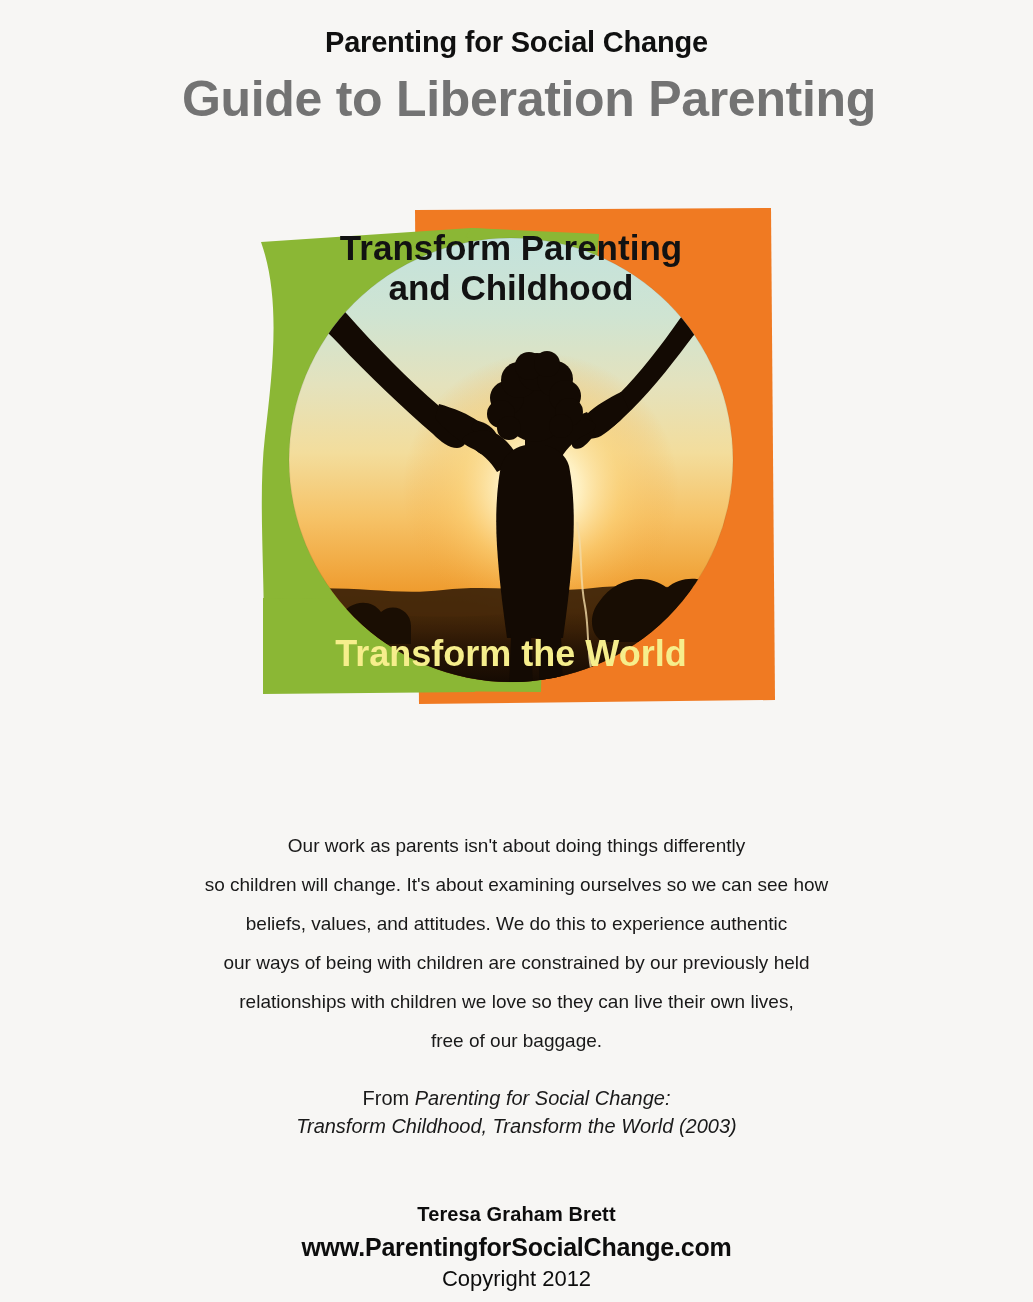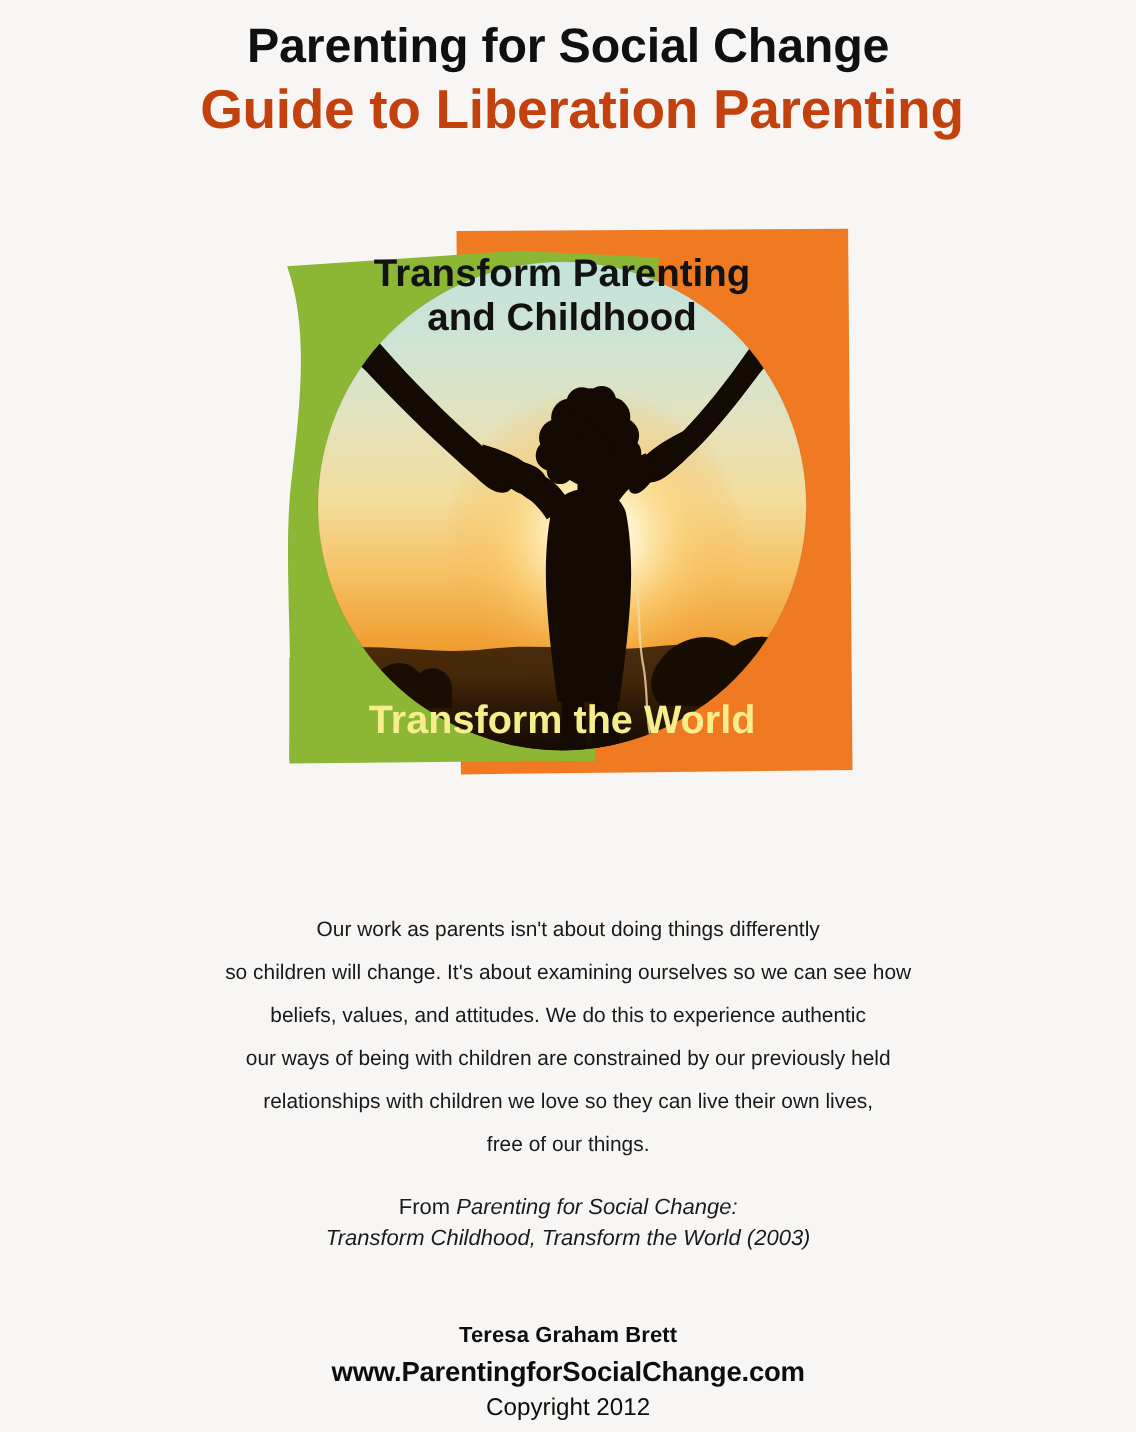--- a/index.html
+++ b/index.html
@@ -22,33 +22,33 @@
 
   
   .title-block {
     position:absolute;
     top:16px; left:0; width:1033px;
     text-align:center;
   }
   .title-line-1 {
     font-family:"Liberation Sans Narrow", "Liberation Sans", sans-serif;
     font-weight:bold;
-    font-size:44px;
+    font-size:29px;
     line-height:52px;
     letter-spacing:-0.2px;
     color:#101010;
     white-space:nowrap;
   }
   .title-line-2 {
     font-family:"Liberation Sans Narrow", "Liberation Sans", sans-serif;
     font-weight:bold;
     font-size:50px;
     line-height:62px;
     letter-spacing:-0.3px;
-    color:#c2410c;
+    color:#737373;
     white-space:nowrap;
     padding-left:25px;
   }
 
   
   .logo-wrap {
     position:absolute;
     left:243px;
     top:198px;
     width:536px;
@@ -276,21 +276,21 @@
       <text x="268" y="468" text-anchor="middle" font-family="Liberation Sans, sans-serif" font-weight="bold" font-size="36" fill="#f6ee8c">Transform the World</text>
     </svg>
   </div>
 
   <div class="quote">
     <span class="ql">Our work as parents isn't about doing things differently</span>
     <span class="ql">so children will change. It's about examining ourselves so we can see how</span>
     <span class="ql">beliefs, values, and attitudes. We do this to experience authentic</span>
     <span class="ql">our ways of being with children are constrained by our previously held</span>
     <span class="ql">relationships with children we love so they can live their own lives,</span>
-    <span class="ql">free of our things.</span>
+    <span class="ql">free of our baggage.</span>
   </div>
 
   <div class="attribution">
     <div>
       <span class="from-label">From </span><span class="ital">Parenting for Social Change:</span>
     </div>
     <div class="attr-line-2">Transform Childhood, Transform the World (2003)</div>
   </div>
 
   <div class="footer">

